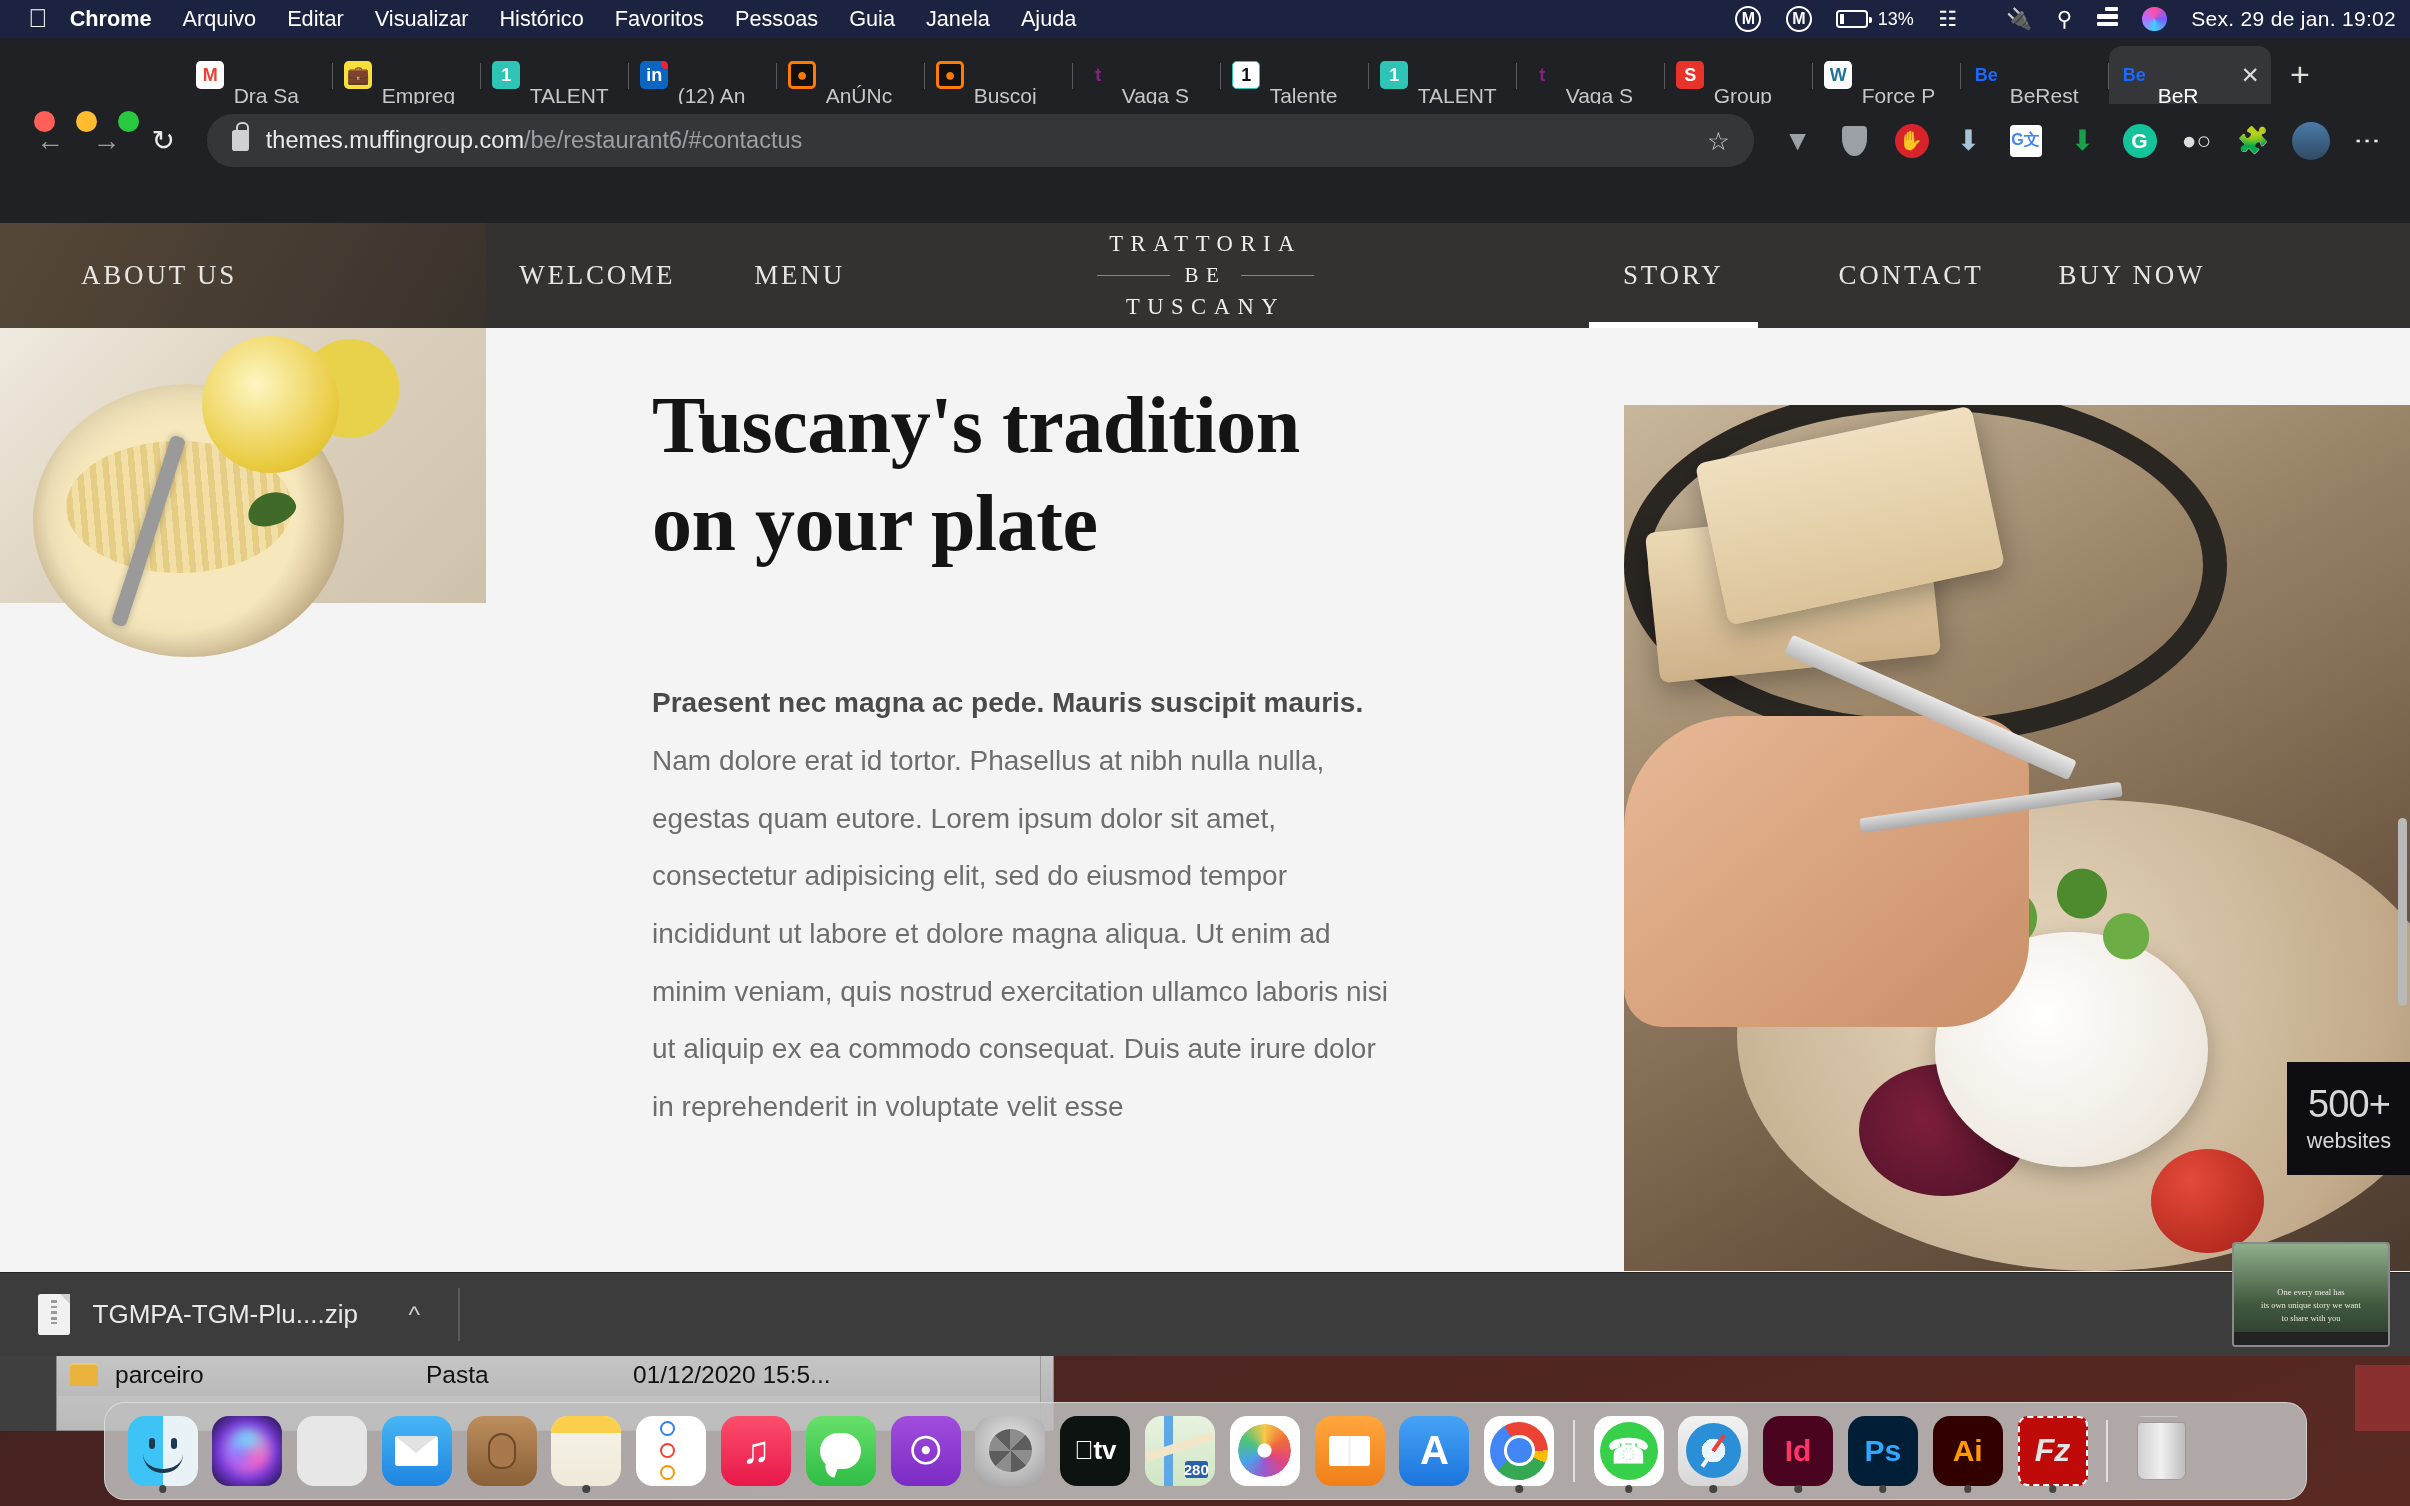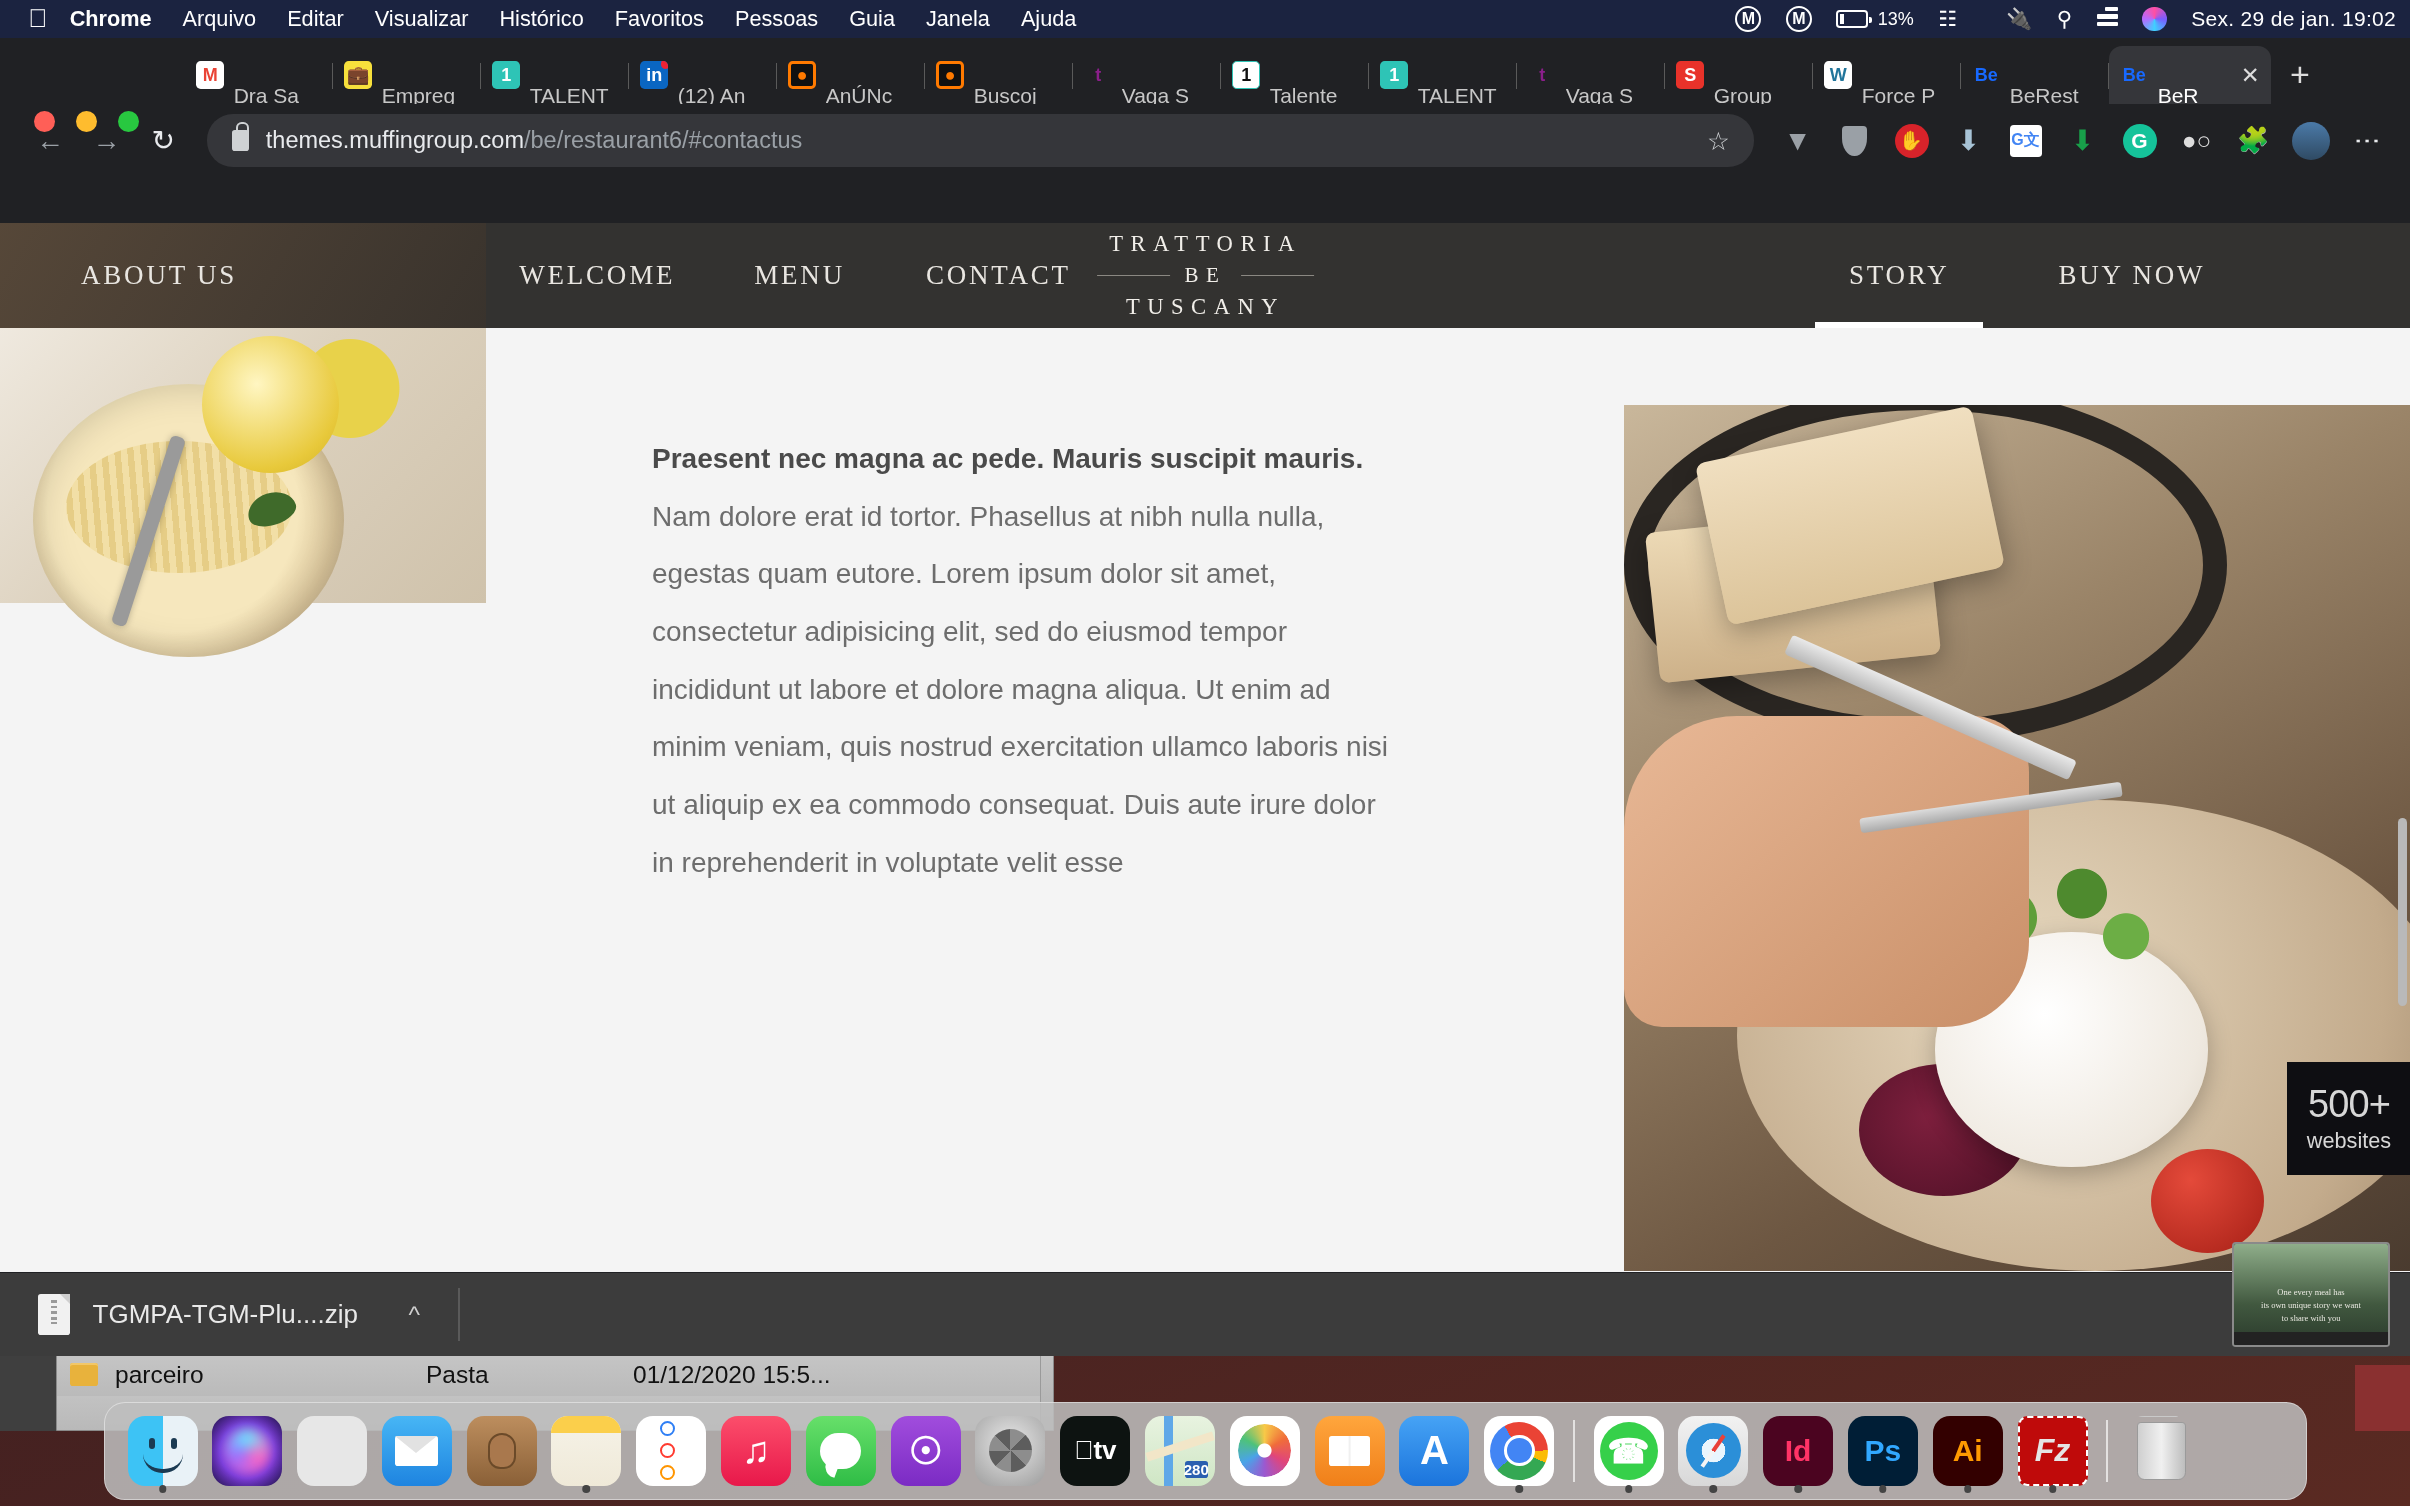--- a/index.html
+++ b/index.html
@@ -531,22 +531,22 @@
       <div class="navlink" style="margin-left:81px">ABOUT US</div>
       <div class="navlink" style="margin-left:282px">WELCOME</div>
       <div class="navlink" style="margin-left:79px">MENU</div>
 
       <div id="brand">
         <div class="l1">TRATTORIA</div>
         <div class="l2">BE</div>
         <div class="l3">TUSCANY</div>
       </div>
 
+      <div class="navlink active" style="margin-left:744px;padding:0 34px">STORY</div>
       <div class="navlink" style="margin-left:81px">CONTACT</div>
-      <div class="navlink active" style="margin-left:744px;padding:0 34px">STORY</div>
       <div class="navlink" style="margin-left:75px">BUY NOW</div>
     </div>
 
     <div id="page-body">
 
       <div id="left-photo">
         <div class="bowl"></div>
         <div class="pasta"></div>
         <div class="fork"></div>
         <div class="oil"></div>
@@ -566,20 +566,24 @@
         <div class="knife"></div>
         <div class="forkr"></div>
       </div>
 
       <div id="badge500">
         <div class="n">500+</div>
         <div class="w">websites</div>
       </div>
 
       <div id="article">
+        <h1 id="headline">
+          <span>Tuscany's tradition</span><br>
+          <span>on your plate</span>
+        </h1>
         <p id="para">
           <b>Praesent nec magna ac pede. Mauris suscipit mauris.</b><span> Nam dolore erat id tortor. Phasellus at nibh nulla nulla, egestas quam eutore. Lorem ipsum dolor sit amet, consectetur adipisicing elit, sed do eiusmod tempor incididunt ut labore et dolore magna aliqua. Ut enim ad minim veniam, quis nostrud exercitation ullamco laboris nisi ut aliquip ex ea commodo consequat. Duis aute irure dolor in reprehenderit in voluptate velit esse</span>
         </p>
       </div>
 
       <div id="pagescroll"></div>
     </div>
   </div>
 
   <div id="dlbar">

